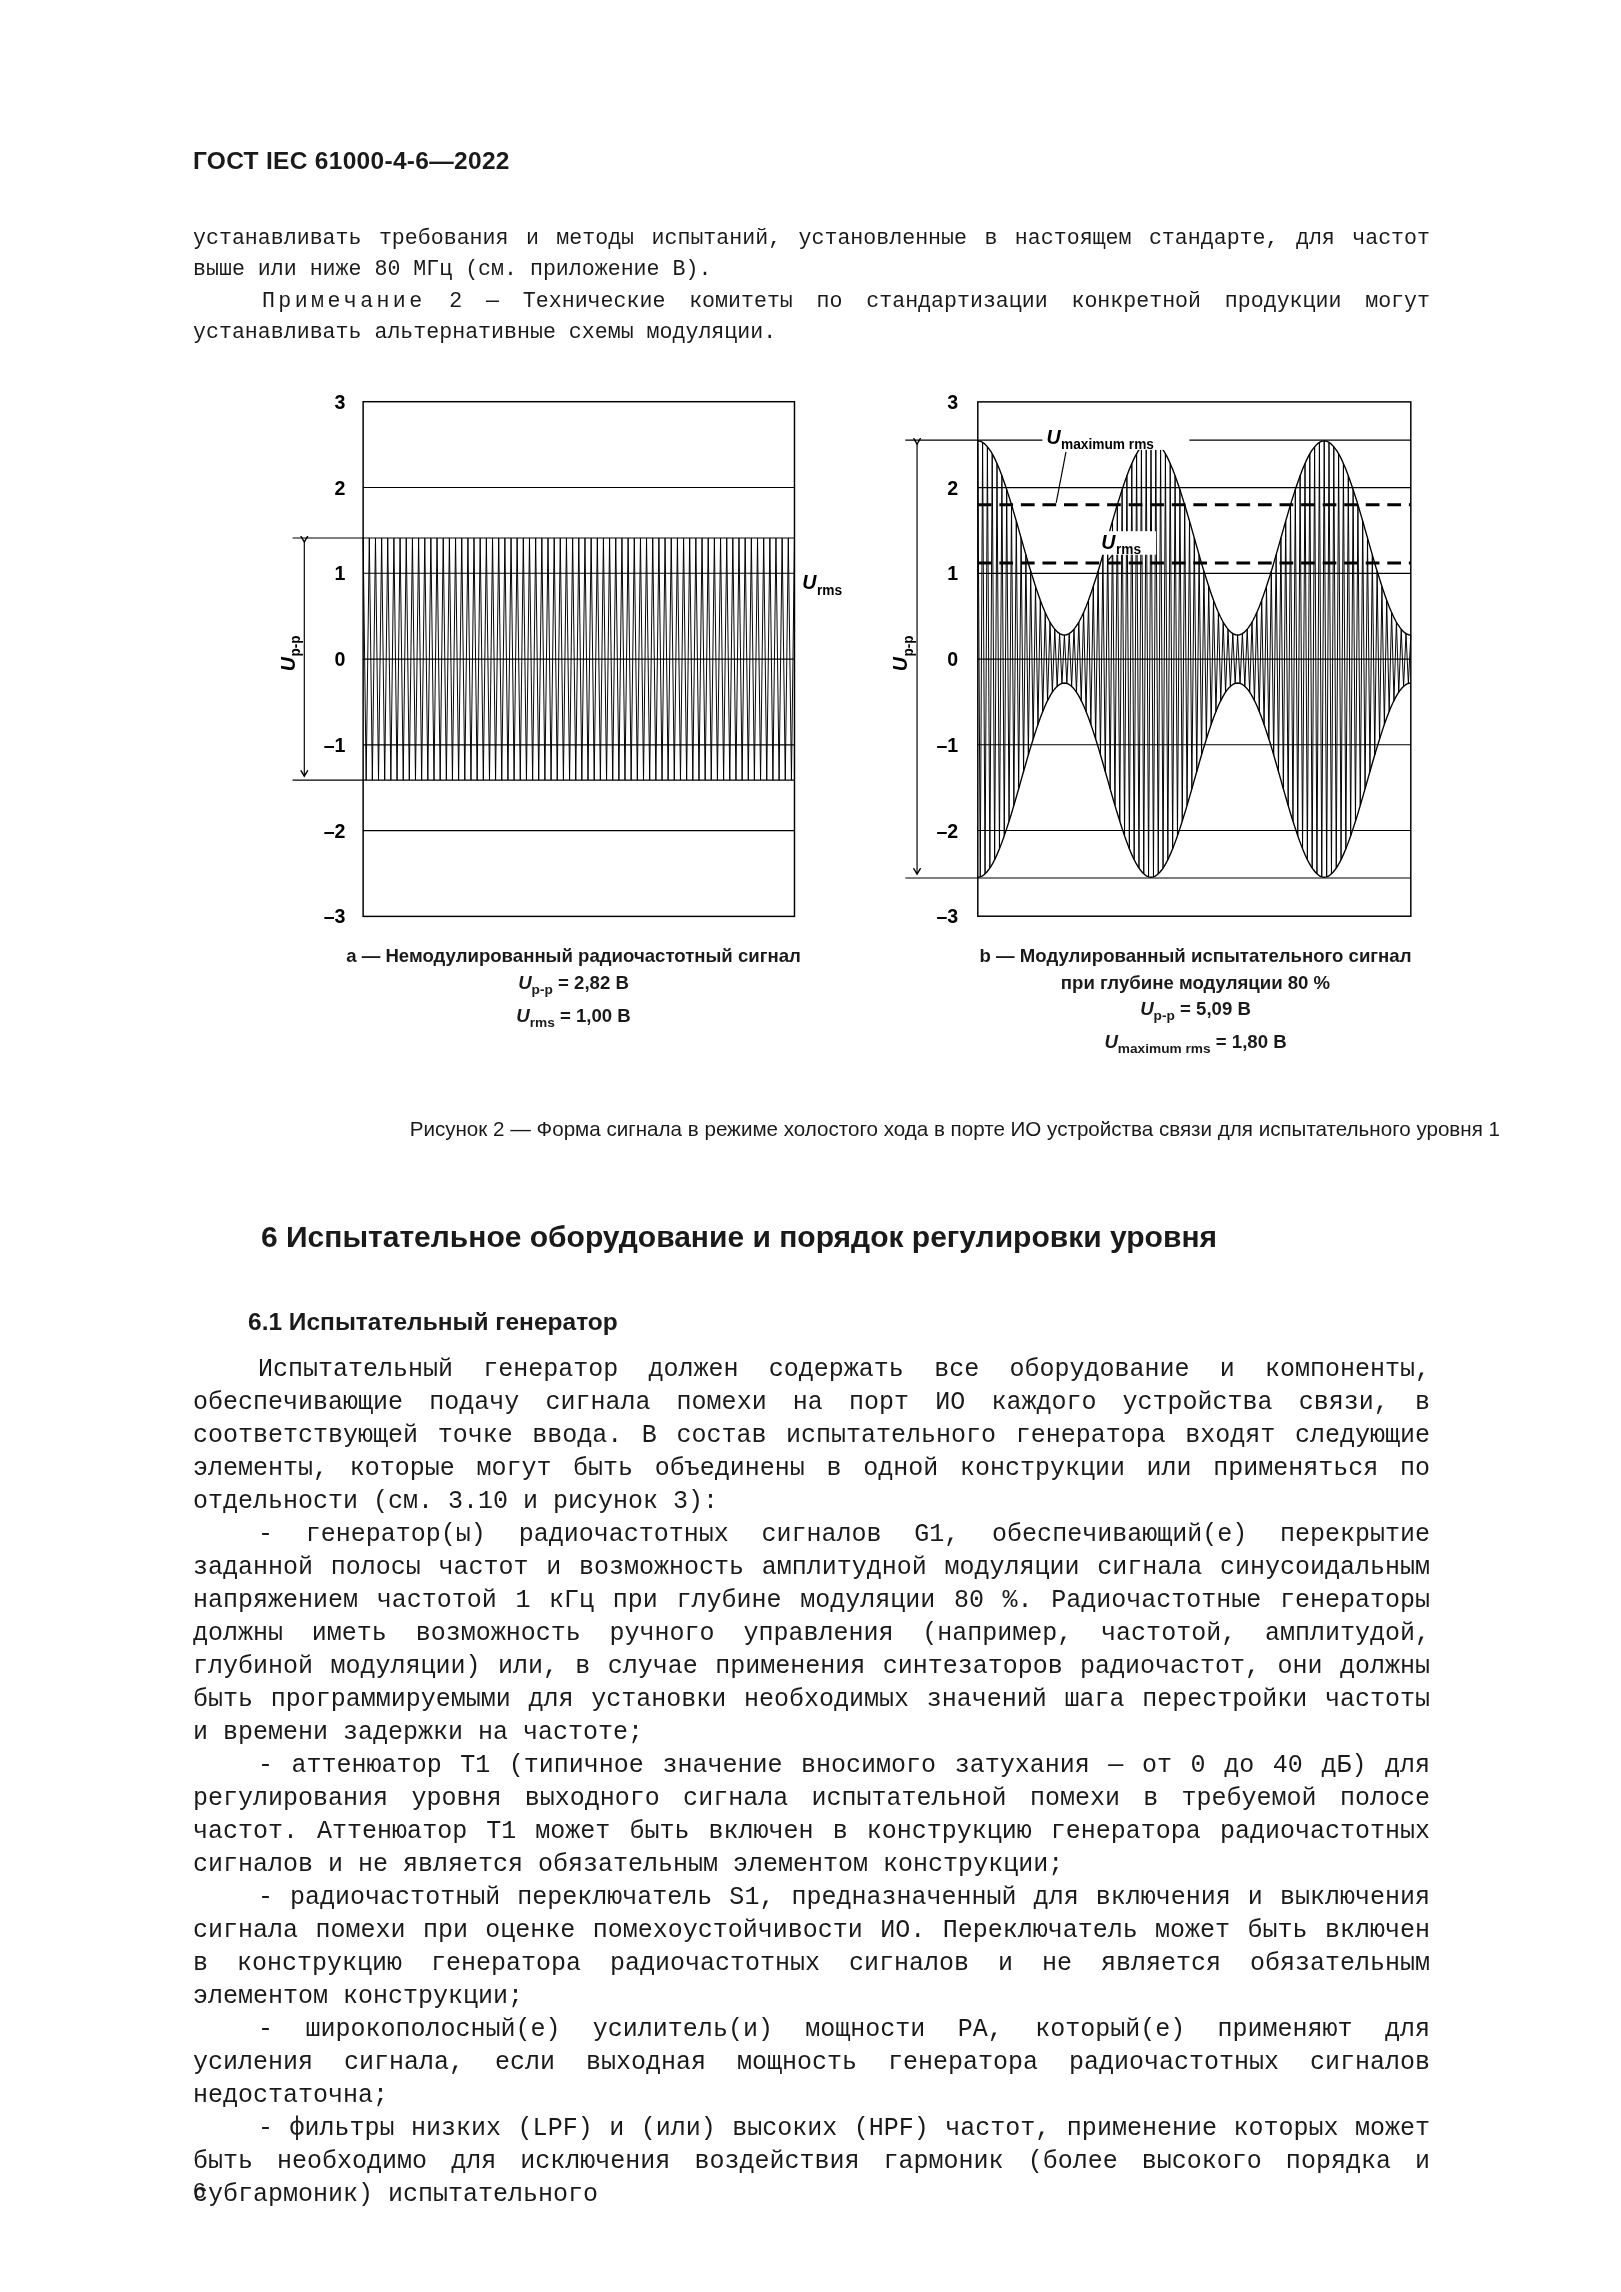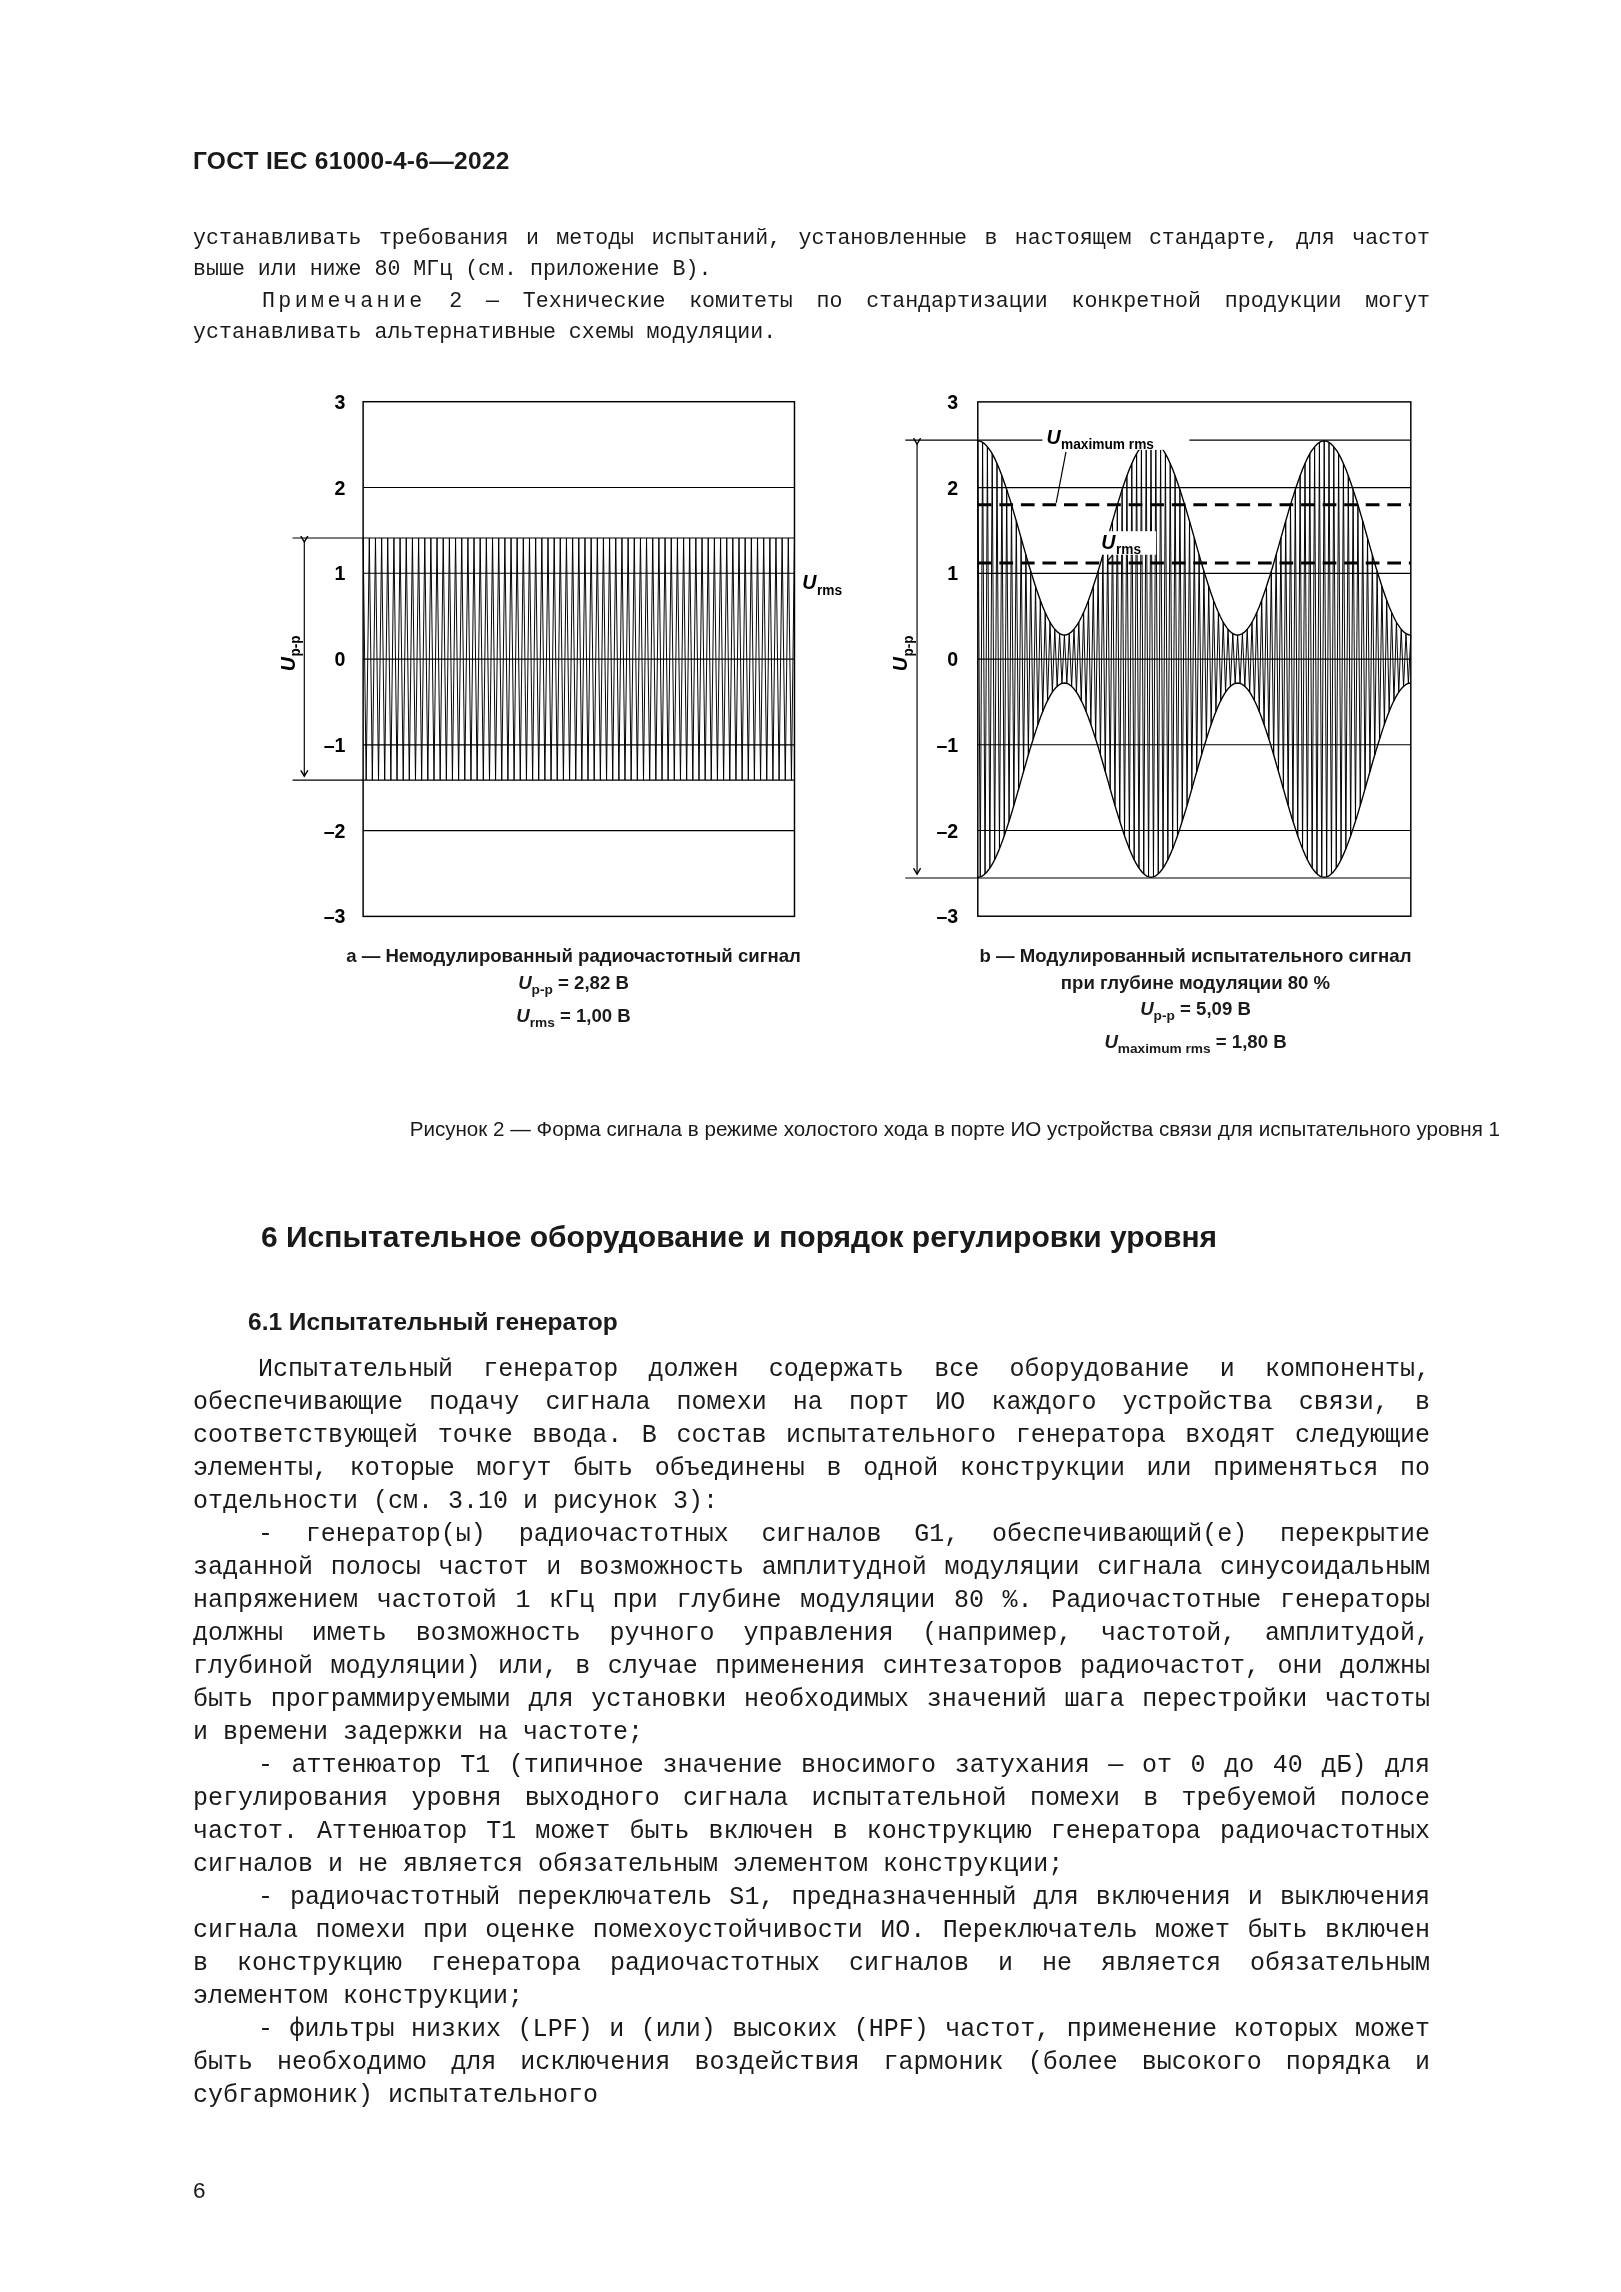--- a/index.html
+++ b/index.html
@@ -141,17 +141,18 @@
 <div class="abs fig-title" style="left:147px; top:1117px; width:1353px;">Рисунок 2 — Форма сигнала в режиме холостого хода в порте ИО устройства связи для испытательного уровня 1</div>
 
 <div class="abs h1" style="left:261px; top:1220px;">6 Испытательное оборудование и порядок регулировки уровня</div>
 <div class="abs h2" style="left:248px; top:1308px;">6.1 Испытательный генератор</div>
 
 <div class="abs body-text" style="left:193px; top:1353px; width:1237px;">
   <div class="indent">Испытательный генератор должен содержать все оборудование и компоненты, обеспечивающие подачу сигнала помехи на порт ИО каждого устройства связи, в соответствующей точке ввода. В состав испытательного генератора входят следующие элементы, которые могут быть объединены в одной конструкции или применяться по отдельности (см. 3.10 и рисунок 3):</div>
   <div class="indent">- генератор(ы) радиочастотных сигналов G1, обеспечивающий(е) перекрытие заданной полосы частот и возможность амплитудной модуляции сигнала синусоидальным напряжением частотой 1 кГц при глубине модуляции 80 %. Радиочастотные генераторы должны иметь возможность ручного управления (например, частотой, амплитудой, глубиной модуляции) или, в случае применения синтезаторов радиочастот, они должны быть программируемыми для установки необходимых значений шага перестройки частоты и времени задержки на частоте;</div>
   <div class="indent">- аттенюатор Т1 (типичное значение вносимого затухания — от 0 до 40 дБ) для регулирования уровня выходного сигнала испытательной помехи в требуемой полосе частот. Аттенюатор Т1 может быть включен в конструкцию генератора радиочастотных сигналов и не является обязательным элементом конструкции;</div>
   <div class="indent">- радиочастотный переключатель S1, предназначенный для включения и выключения сигнала помехи при оценке помехоустойчивости ИО. Переключатель может быть включен в конструкцию генератора радиочастотных сигналов и не является обязательным элементом конструкции;</div>
+  <div class="indent">- широкополосный(е) усилитель(и) мощности РА, который(е) применяют для усиления сигнала, если выходная мощность генератора радиочастотных сигналов недостаточна;</div>
   <div class="indent">- фильтры низких (LPF) и (или) высоких (HPF) частот, применение которых может быть необходимо для исключения воздействия гармоник (более высокого порядка и субгармоник) испытательного</div>
 </div>
 
 <div class="abs pagenum" style="left:193px; top:2178px;">6</div>
 
 
 </body></html>

